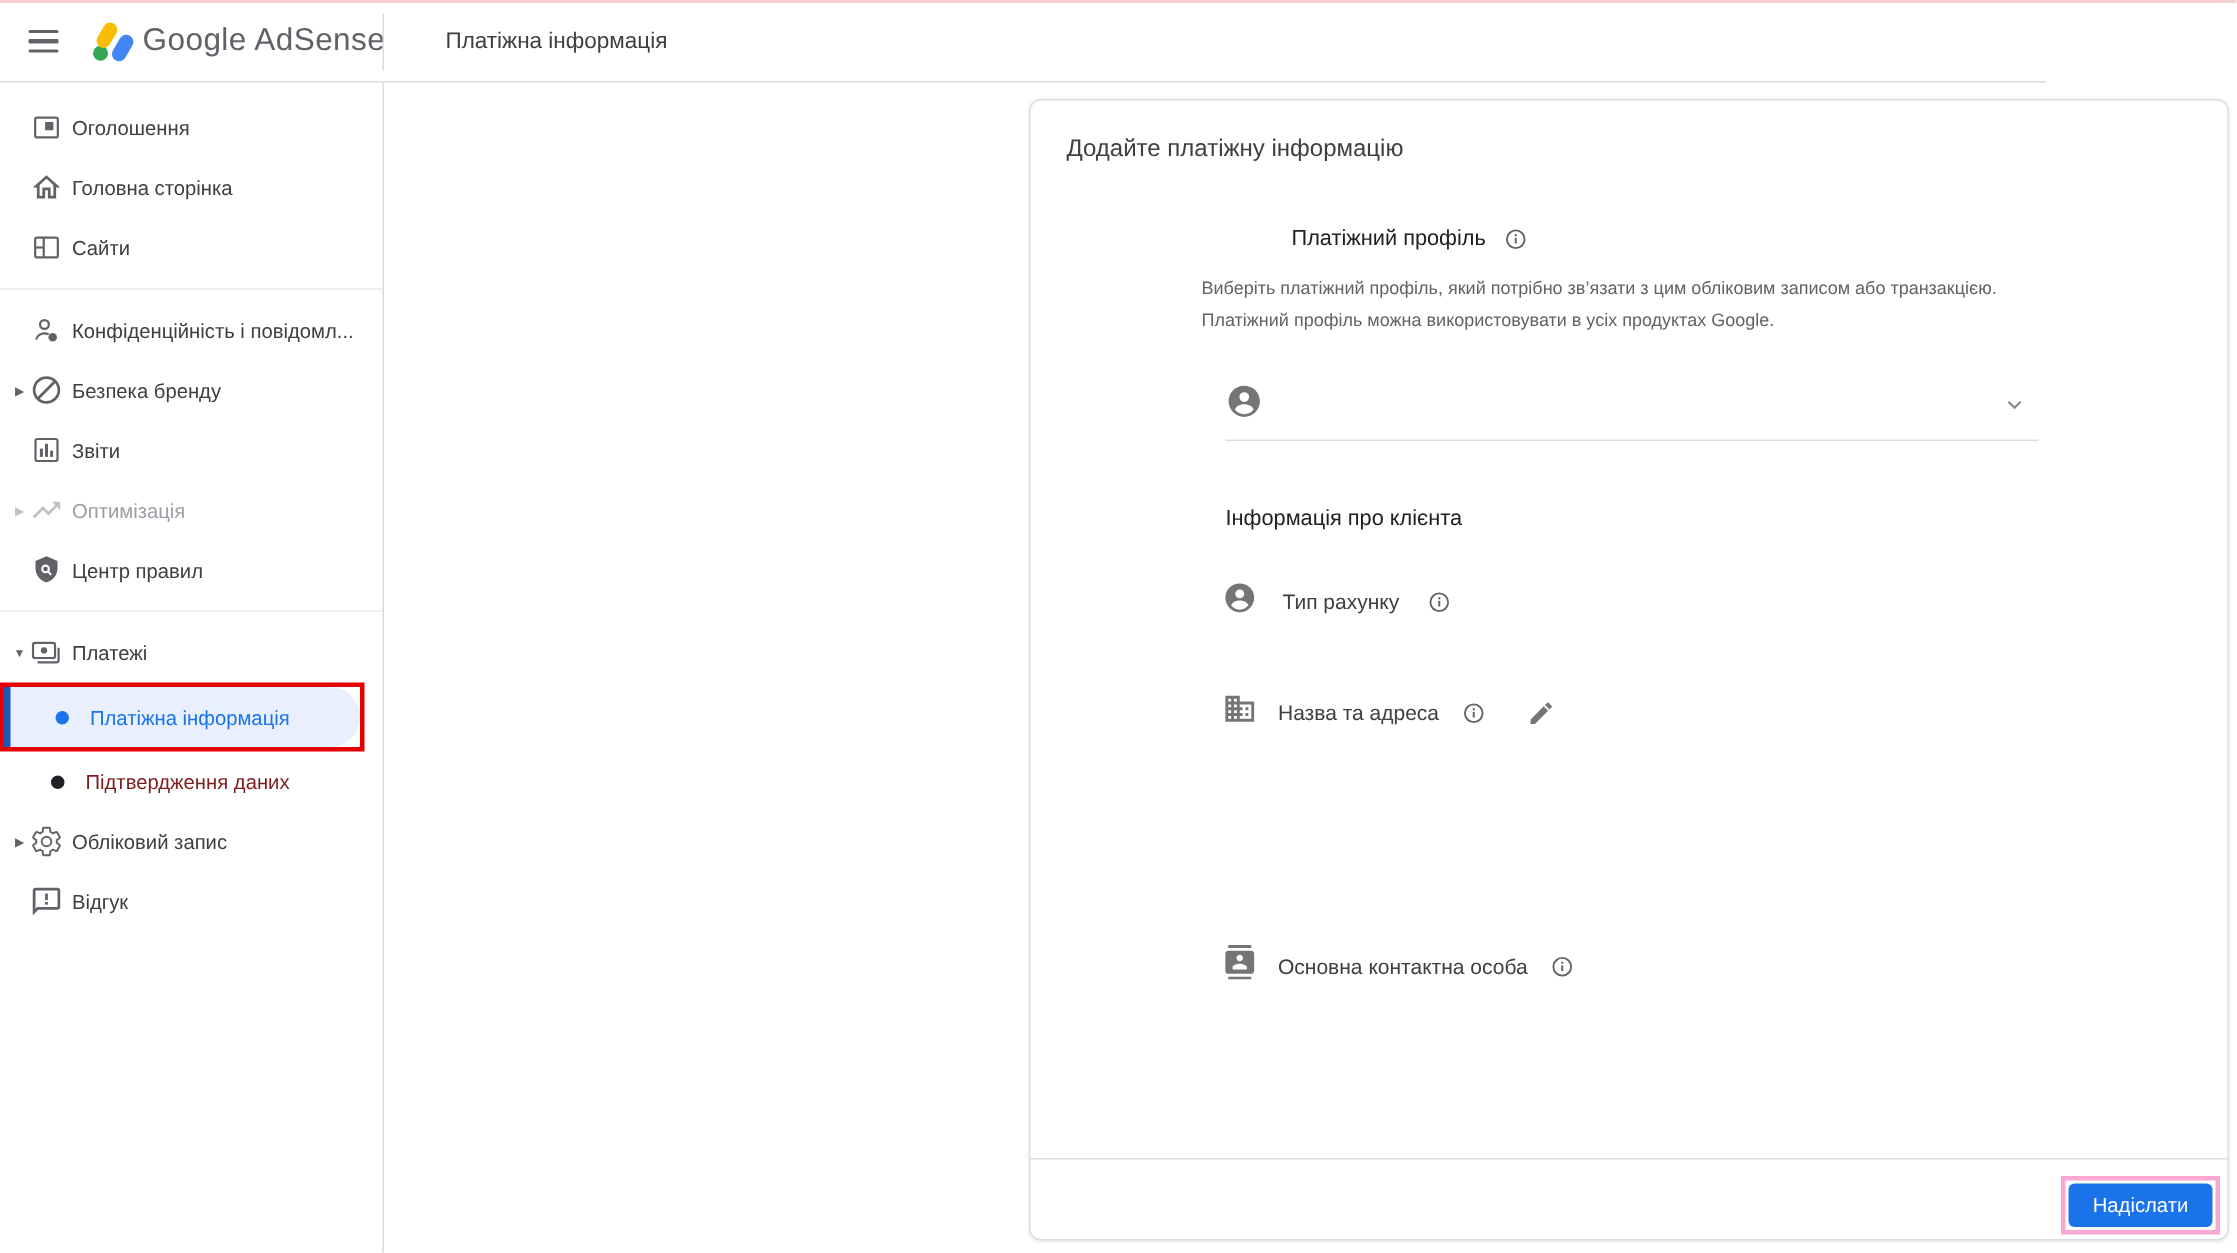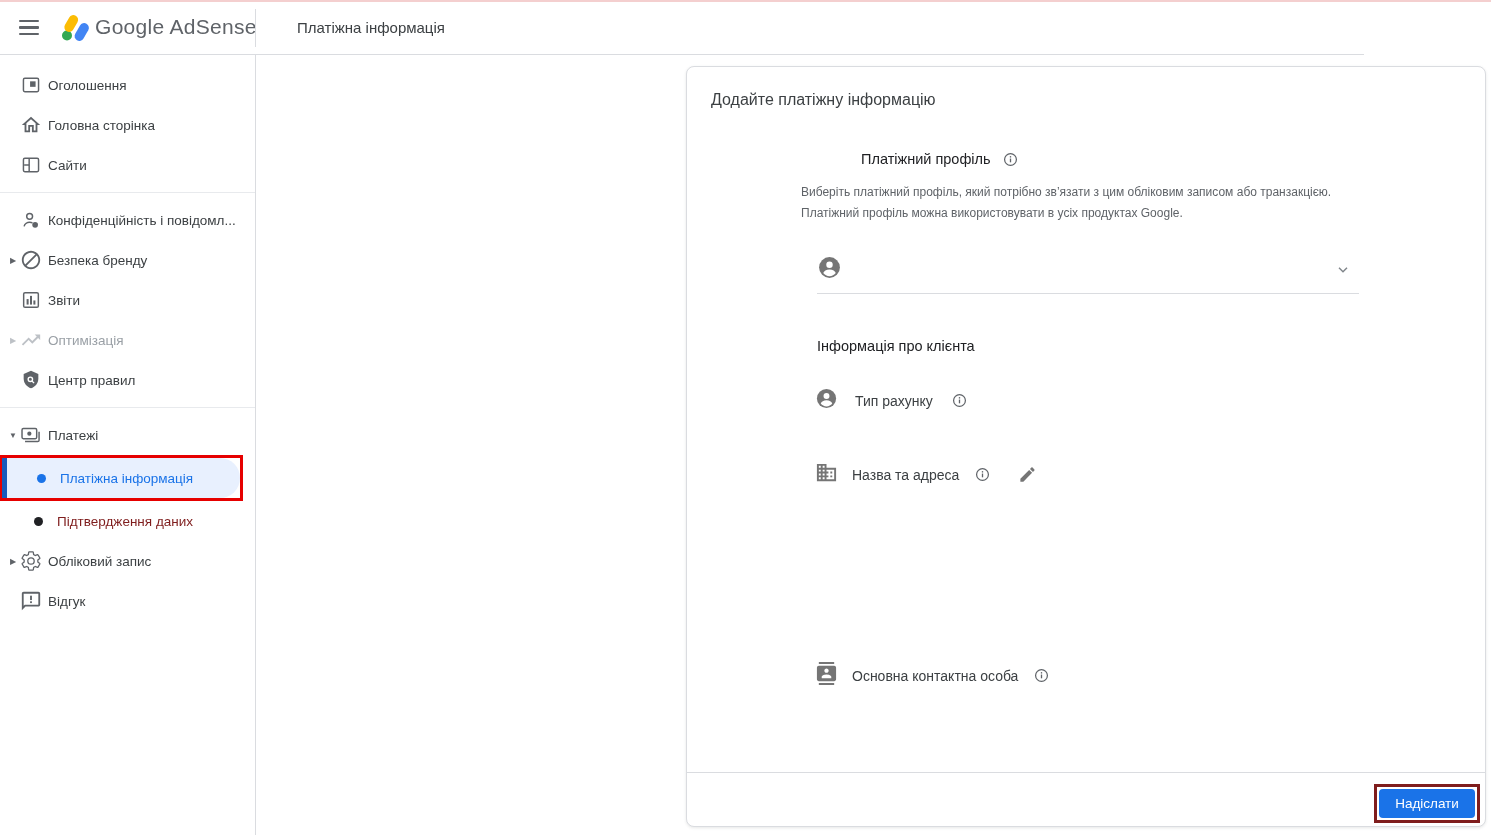--- a/index.html
+++ b/index.html
@@ -55,27 +55,27 @@
     border-bottom:1px solid #dadce0; cursor:pointer; }
   .dd-person { position:absolute; left:0px; top:10px; }
   .dd-chevron { position:absolute; right:6px; top:15px; }
 
   .ci-head { position:absolute; left:130px; top:271px; }
 
   .field-row { position:absolute; left:128px; display:flex; align-items:center; gap:14px; }
   .field-label { font-size:14px; color:#3c4043; }
   .row-type { top:320px;gap:17px; }
   .row-name { top:394px; }
-  .row-contact { top:595px; }
+  .row-contact { top:563px; }
   .info-ic { display:flex; margin-left:2px; cursor:pointer; }
   .pencil { margin-left:14px; cursor:pointer; display:flex; }
 
   .card-footer-div { position:absolute; left:0; top:705px; width:798px; height:1px; background:#dadce0; }
   .btn-wrap { position:absolute; left:687px; top:717px; width:106px; height:39px;
-    border:3px solid #7f1d1d; display:flex; align-items:center; justify-content:center; }
+    border:3px solid #f9a8d4; display:flex; align-items:center; justify-content:center; }
   .submit-btn { width:96px; height:29px; background:#1a73e8; color:#fff; border:none; border-radius:4px;
     font-size:13.5px; font-weight:500; font-family:"Liberation Sans", sans-serif; cursor:pointer; }
 </style>
 </head>
 <body>
 
 <div class="top-pink"></div>
 
 <div class="header">
   <div class="hamburger">

